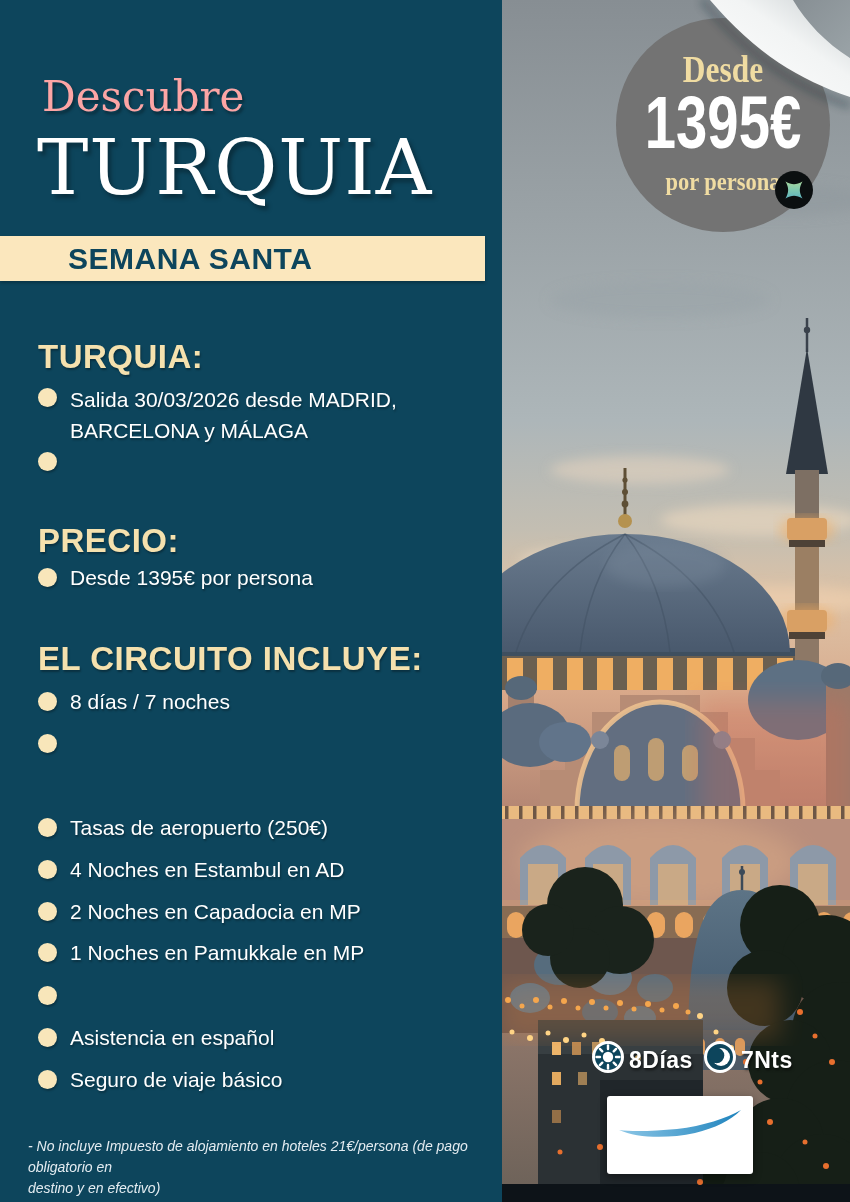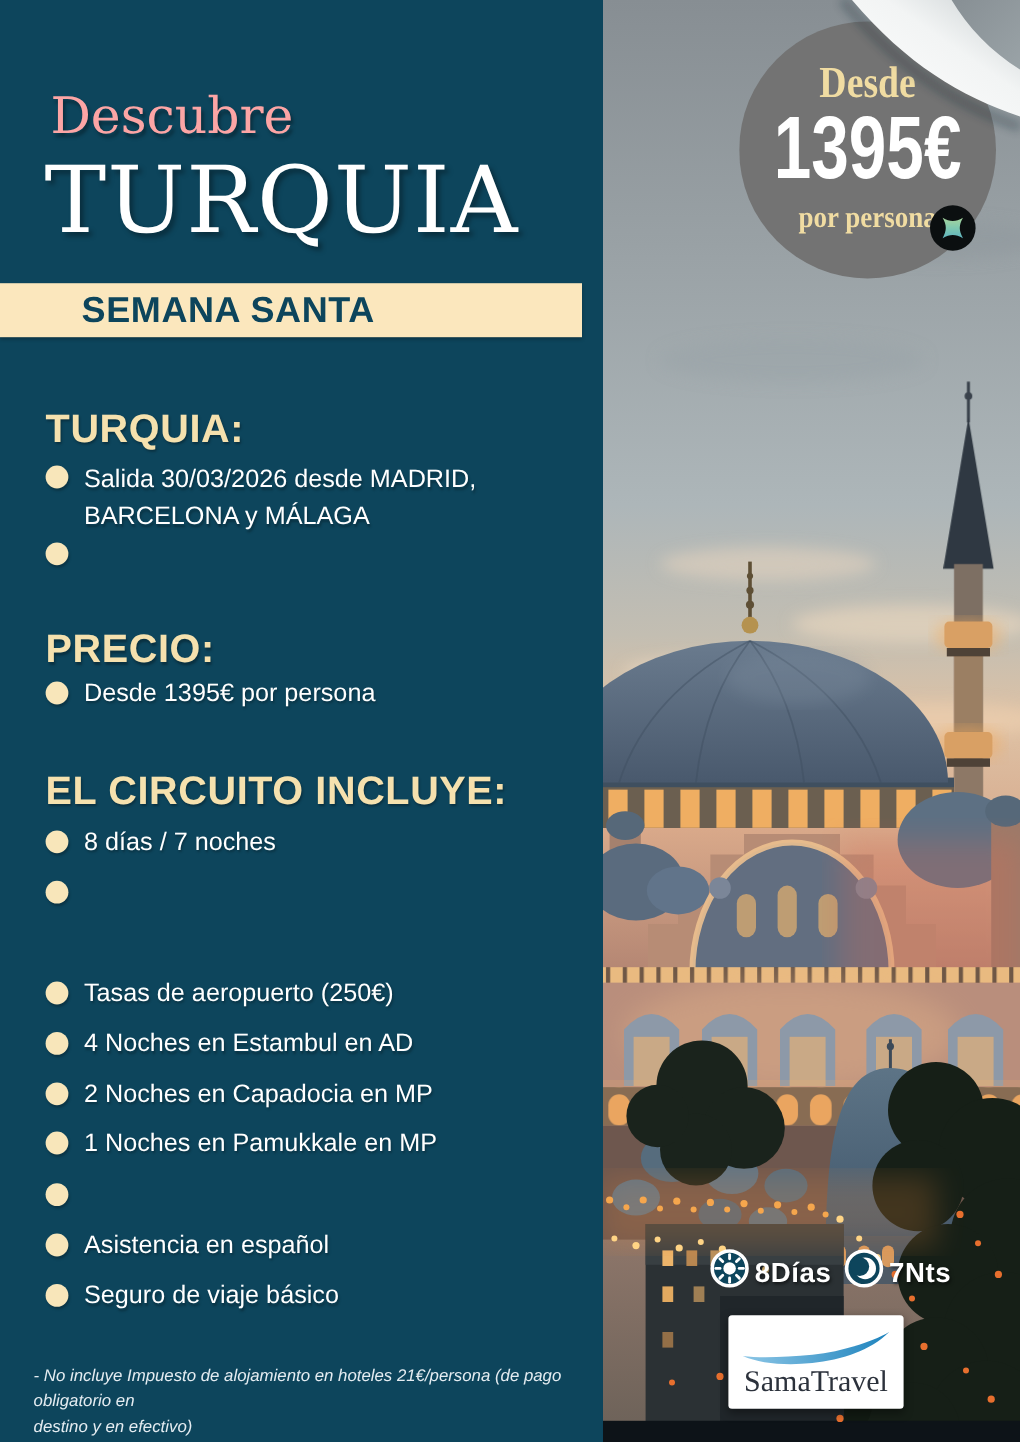--- a/index.html
+++ b/index.html
@@ -437,16 +437,15 @@
   <div class="logo">
     <svg width="130" height="34" viewBox="0 0 130 34">
       <defs>
         <linearGradient id="swooshGrad" x1="0" y1="0" x2="1" y2="0">
           <stop offset="0" stop-color="#8cc6e6"></stop>
             <stop offset="1" stop-color="#1e83bd"></stop>
         </linearGradient>
       </defs>
       <path d="M 4,26 C 22,34 52,35 80,29 C 100,24 115,17 126,6 C 112,14 88,22 62,25 C 40,27 18,28 4,26 Z" fill="url(#swooshGrad)"></path>
     </svg>
-    <div class="logo-text">SamaTravel</div>
   </div>
 
 </div>
 
 </body></html>

